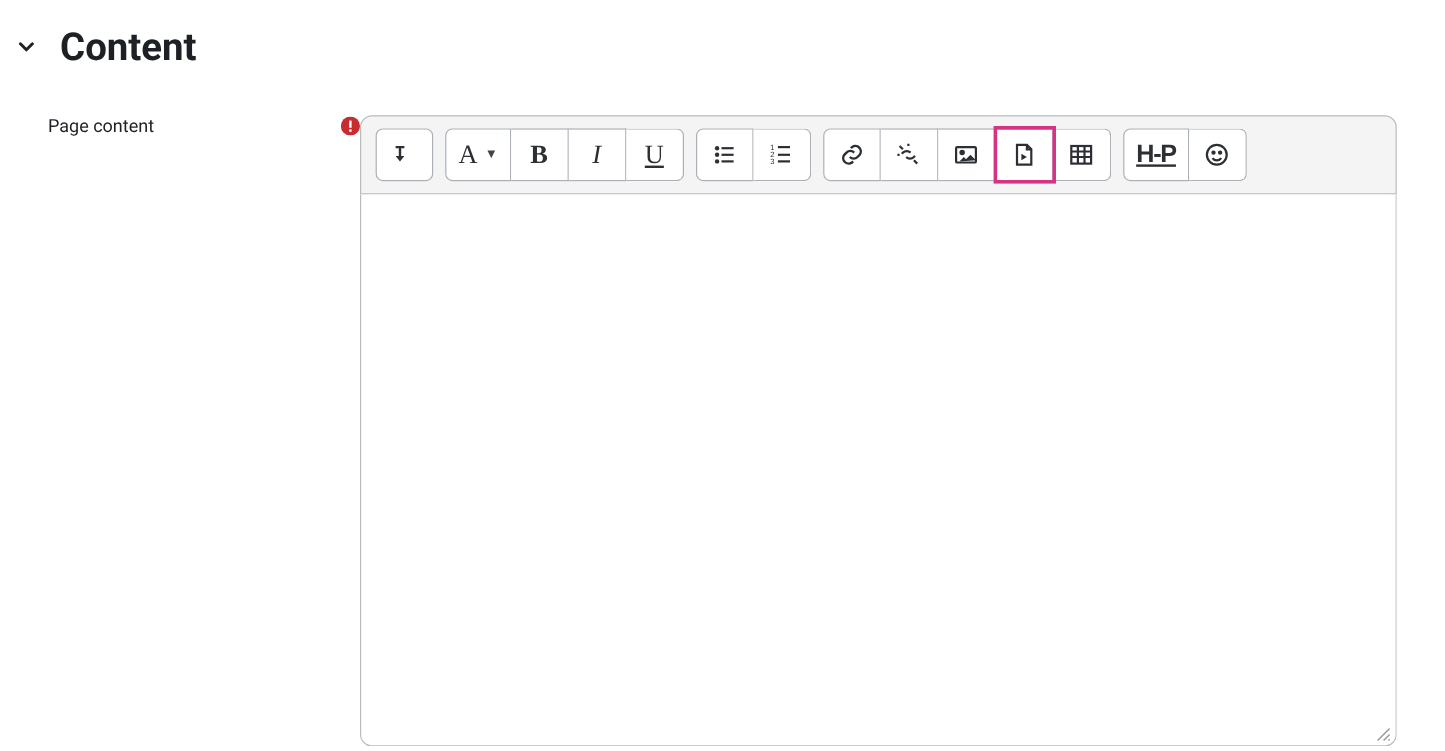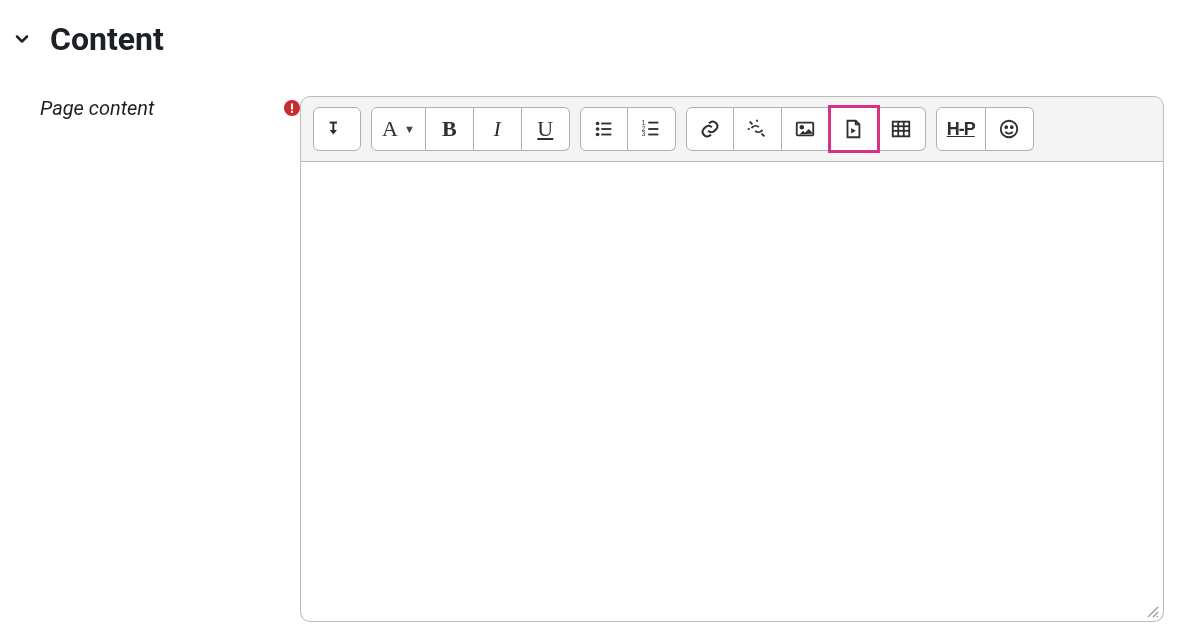--- a/index.html
+++ b/index.html
@@ -33,25 +33,24 @@
     }
     .label-col {
       display: flex;
       align-items: center;
       gap: 8px;
       padding-left: 30px;
       width: 290px;
       flex-shrink:0;
     }
     .field-label {
-      font-size: 20px;
+      font-size: 15px;
       color: #1d2125;
       font-weight:400;
       flex:1;
-      font-style:italic;
     }
     .required-icon {
       color: #c72c30;
       font-size: 18px;
       display:flex;align-items:center;
     }
     .editor-wrap {
       flex: 1;
       margin-right: 30px;
     }
@@ -85,21 +84,21 @@
     }
     .btn-group .tbtn:first-child { border-top-left-radius: 6px; border-bottom-left-radius: 6px; }
     .btn-group .tbtn:last-child  { border-top-right-radius: 6px; border-bottom-right-radius: 6px; }
     .btn-group .tbtn + .tbtn { border-left: none; }
     .tbtn svg { width: 22px; height: 22px; }
     .highlighted {
       outline: 3px solid #d63384;
       outline-offset: -1px;
       z-index:2;
     }
-    .h5p-label { font-weight: 700; font-family: Arial, sans-serif; font-size:18px;letter-spacing:-1px;text-decoration:underline;}
+    .h5p-label { font-weight: 700; font-family: Arial, sans-serif; font-size:21px;letter-spacing:-1px;text-decoration:underline;}
     .editor-body {
       border: 1px solid #bbb;
       border-top: none;
       border-bottom-left-radius: 10px;
       border-bottom-right-radius: 10px;
       height: 460px;
       background: #fff;
       position: relative;
     }
     .editor-textarea {

